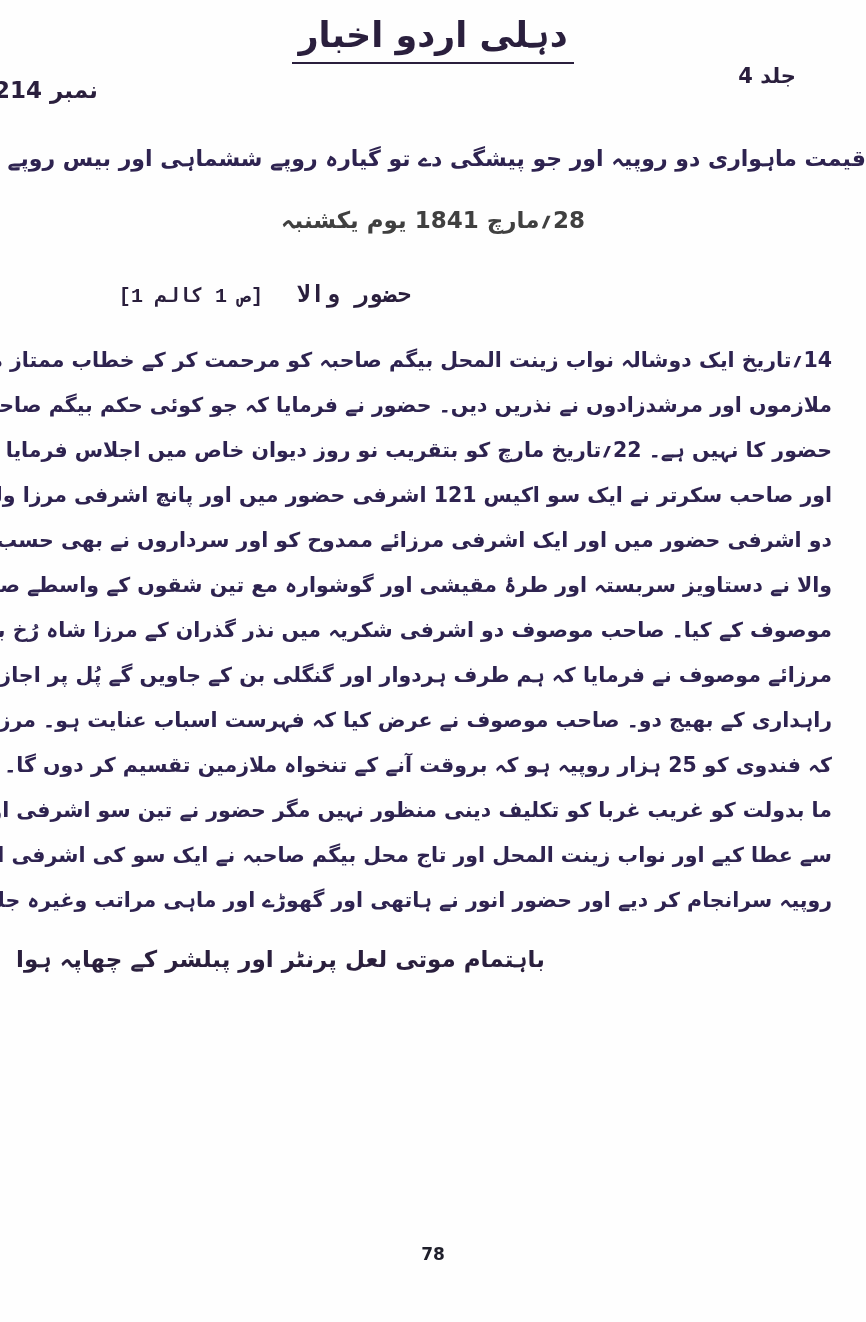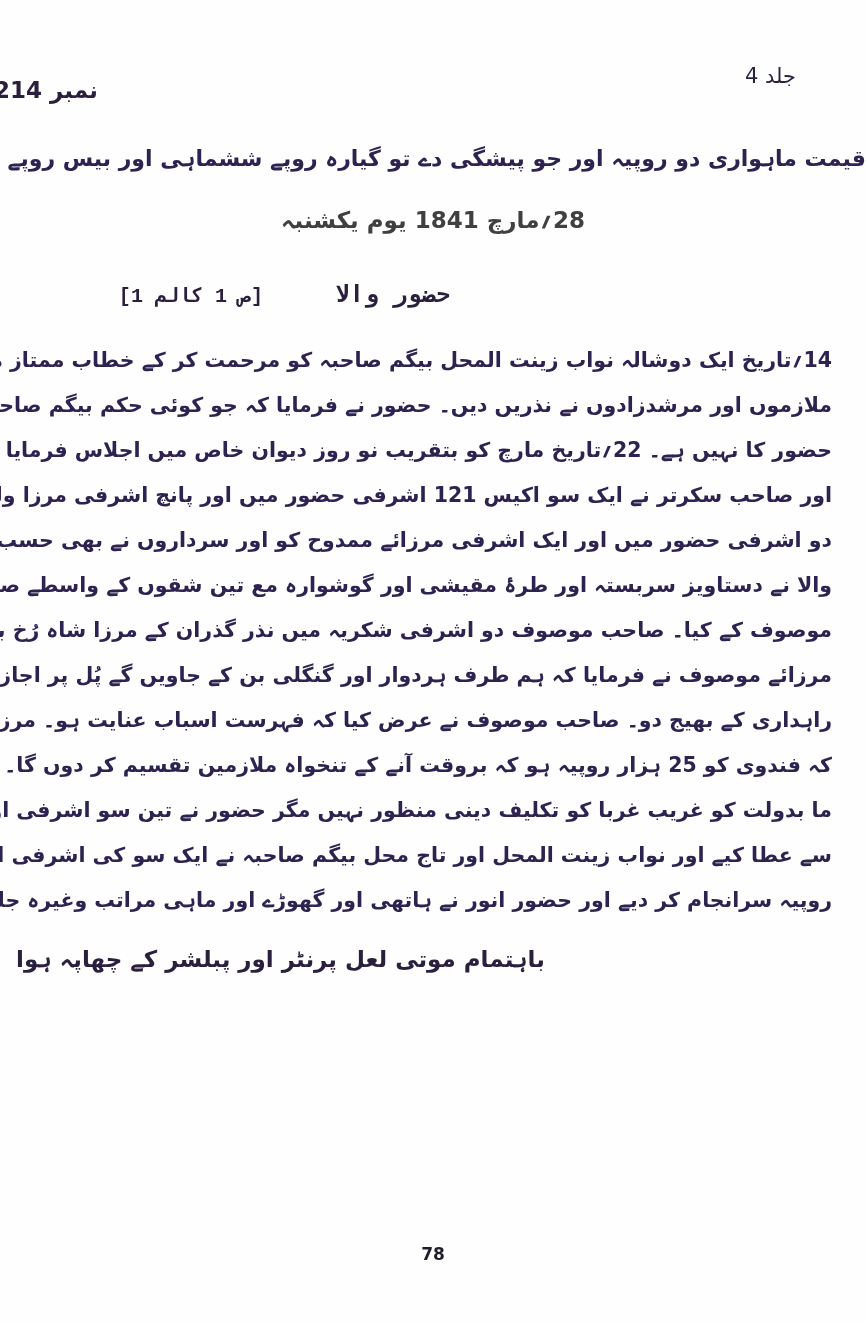--- a/index.html
+++ b/index.html
@@ -60,21 +60,21 @@
     font-weight: 700;
     color: #2a1f3d;
     direction: rtl;
     unicode-bidi: isolate;
     white-space: nowrap;
     margin-right: 0;
     transform: translateX(-46px);
   }
   .meta-volume {
     font-size: 21px;
-    font-weight: 400;
+    font-weight: 700;
     color: #2a1f3d;
     direction: rtl;
     unicode-bidi: isolate;
     white-space: nowrap;
     transform: translateY(-14px);
   }
 
   
   .price-line {
     position: absolute;
@@ -129,21 +129,20 @@
     text-align: center;
   }
   .headline {
     font-size: 24px;
     font-weight: 700;
     color: #2a1f3d;
     direction: rtl;
     unicode-bidi: isolate;
     white-space: nowrap;
     margin-right: 185px;
-    margin-left: 39px;
   }
 
   
   .article {
     position: absolute;
     top: 338px;
     left: 30px;
     right: 34px;
     direction: rtl;
     unicode-bidi: isolate;
@@ -199,20 +198,23 @@
     color: #1e1e2a;
     direction: ltr;
     unicode-bidi: isolate;
   }
 </style>
 </head>
 <body>
 
 <div class="page">
 
+  <div class="masthead">
+    <span class="masthead-title">دہلی اردو اخبار</span>
+  </div>
 
   <div class="meta-row">
     <span class="meta-number">نمبر 214</span>
     <span class="meta-volume">جلد 4</span>
   </div>
 
   <div class="price-line">قیمت ماہواری دو روپیہ اور جو پیشگی دے تو گیارہ روپے ششماہی اور بیس روپے سالانہ</div>
 
   <div class="date-line">28؍مارچ 1841 یوم یکشنبہ</div>
 

